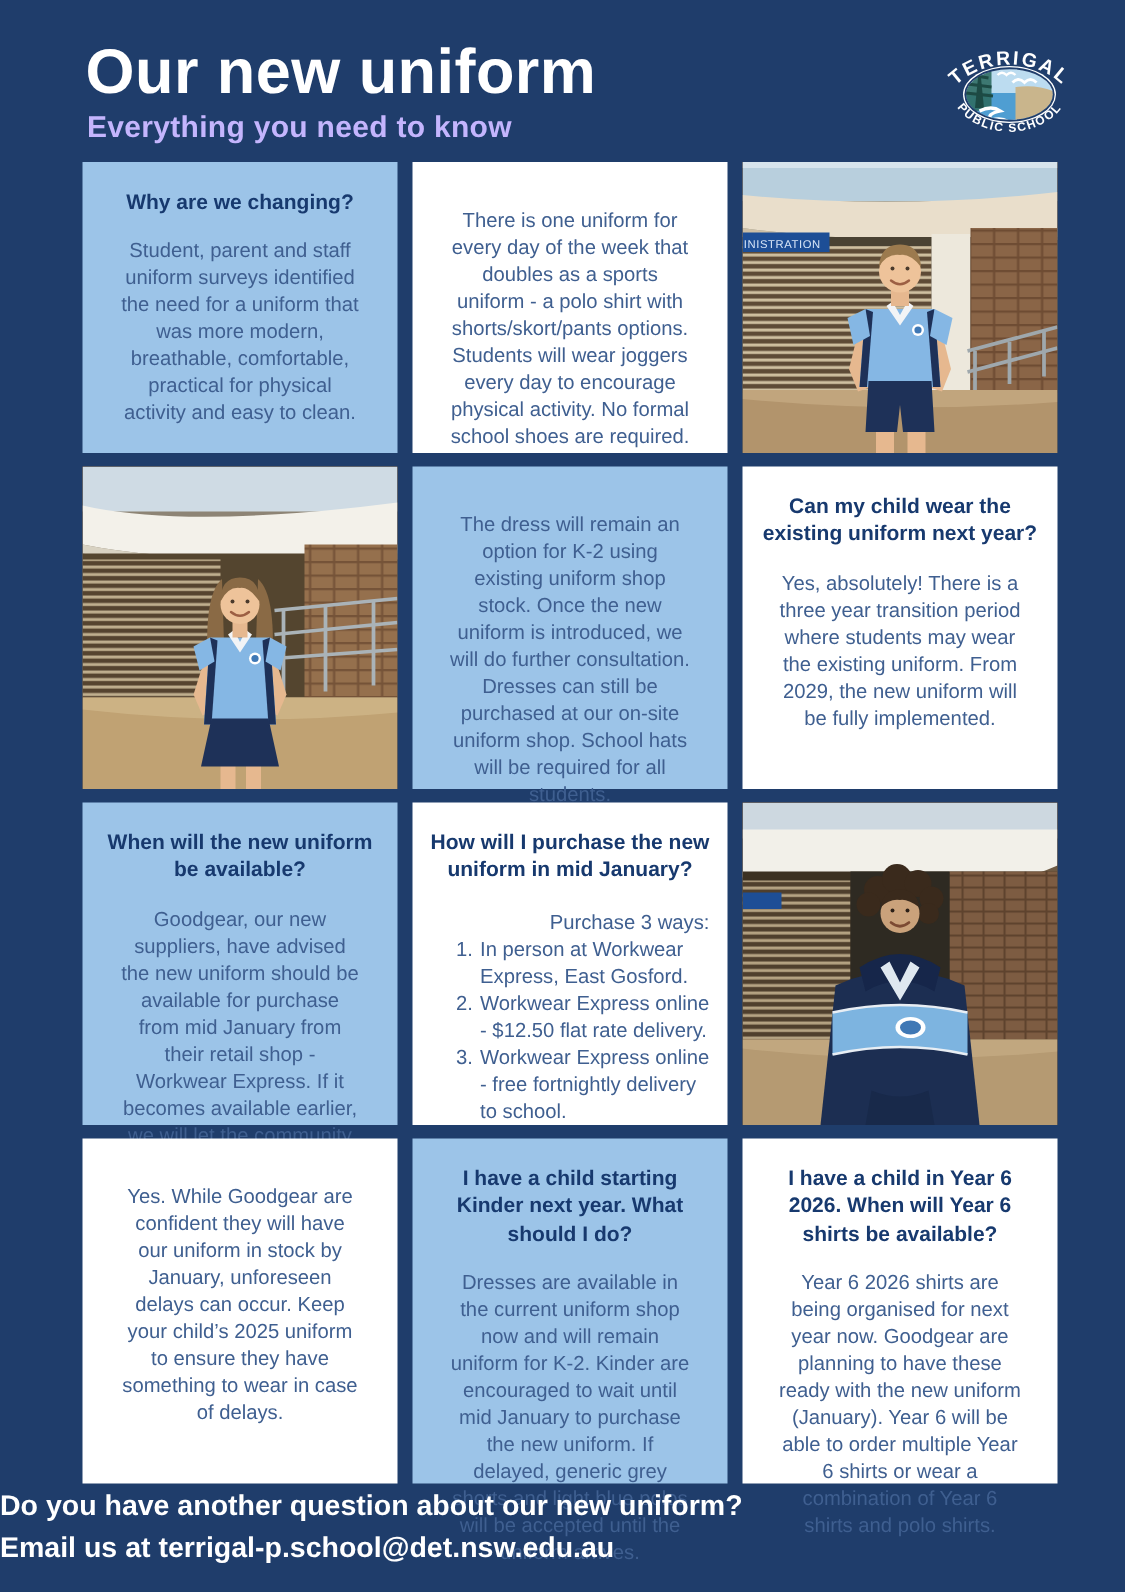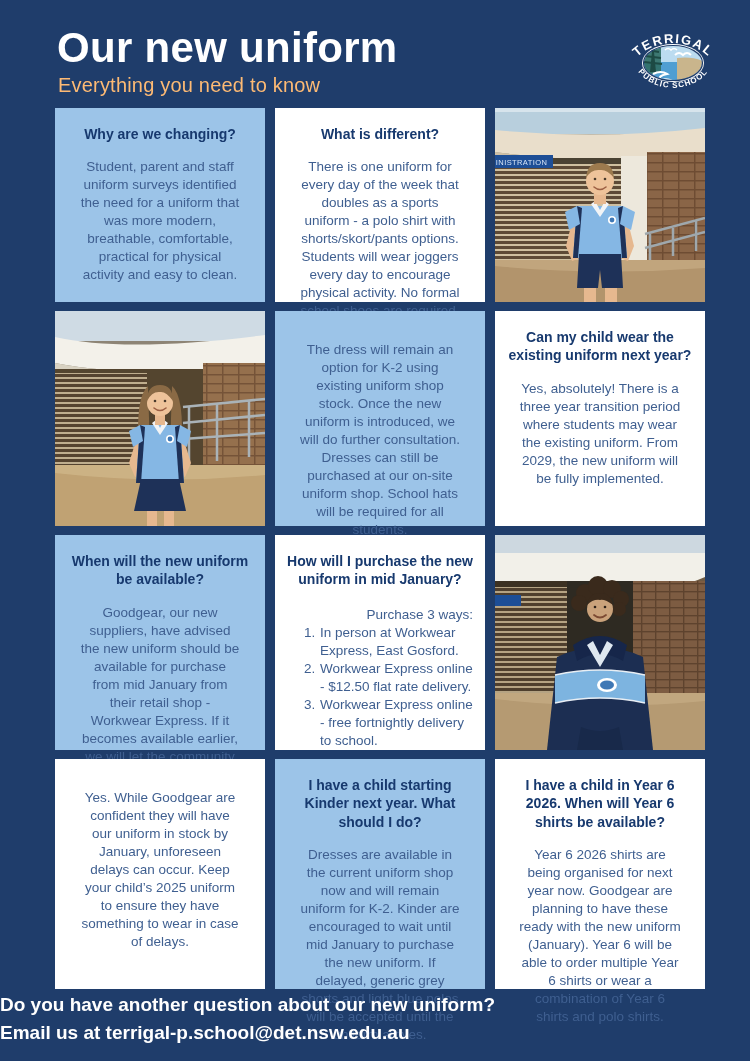--- a/index.html
+++ b/index.html
@@ -7,21 +7,21 @@
     width:750px;height:1061px;position:relative;overflow:hidden;
     background:#1f3d6b;
     font-family:"Liberation Sans",sans-serif;
   }
   .page-title{
     position:absolute;left:57px;top:24px;margin:0;
     color:#ffffff;font-size:42px;font-weight:700;letter-spacing:.3px;
   }
   .page-subtitle{
     position:absolute;left:58px;top:74px;margin:0;
-    color:#fdba74;font-size:20px;font-weight:400;letter-spacing:.2px;
+    color:#c4b5fd;font-size:20px;font-weight:700;letter-spacing:.2px;
   }
   .logo{position:absolute;left:623px;top:16px;width:100px;height:88px;}
   .logo svg{width:100%;height:100%;display:block;}
 
   .grid{
     position:absolute;left:55px;top:108px;width:650px;
     display:grid;
     grid-template-columns:210px 210px 210px;
     grid-template-rows:194px 215px 215px 230px;
     column-gap:10px;row-gap:9px;
@@ -92,21 +92,20 @@
 </div>
 
 <div class="grid">
 
   <div class="card blue">
     <h3>Why are we changing?</h3>
     <p>Student, parent and staff uniform surveys identified the need for a uniform that was more modern, breathable, comfortable, practical for physical activity and easy to clean.</p>
   </div>
 
   <div class="card white">
-    <h3>What is different?</h3>
     <p>There is one uniform for every day of the week that doubles as a sports uniform - a polo shirt with shorts/skort/pants options. Students will wear joggers every day to encourage physical activity. No formal school shoes are required.</p>
   </div>
 
   <div class="photo" aria-label="Boy wearing the new light blue polo shirt and navy shorts outside the school administration building">
     <svg viewBox="0 0 210 194" preserveAspectRatio="none">
       <defs>
         <pattern id="ventA" width="8" height="5" patternUnits="userSpaceOnUse">
           <rect width="8" height="5" fill="#5d4a36"></rect>
             <rect width="8" height="2" y="1" fill="#cebfa0"></rect>
         </pattern>

